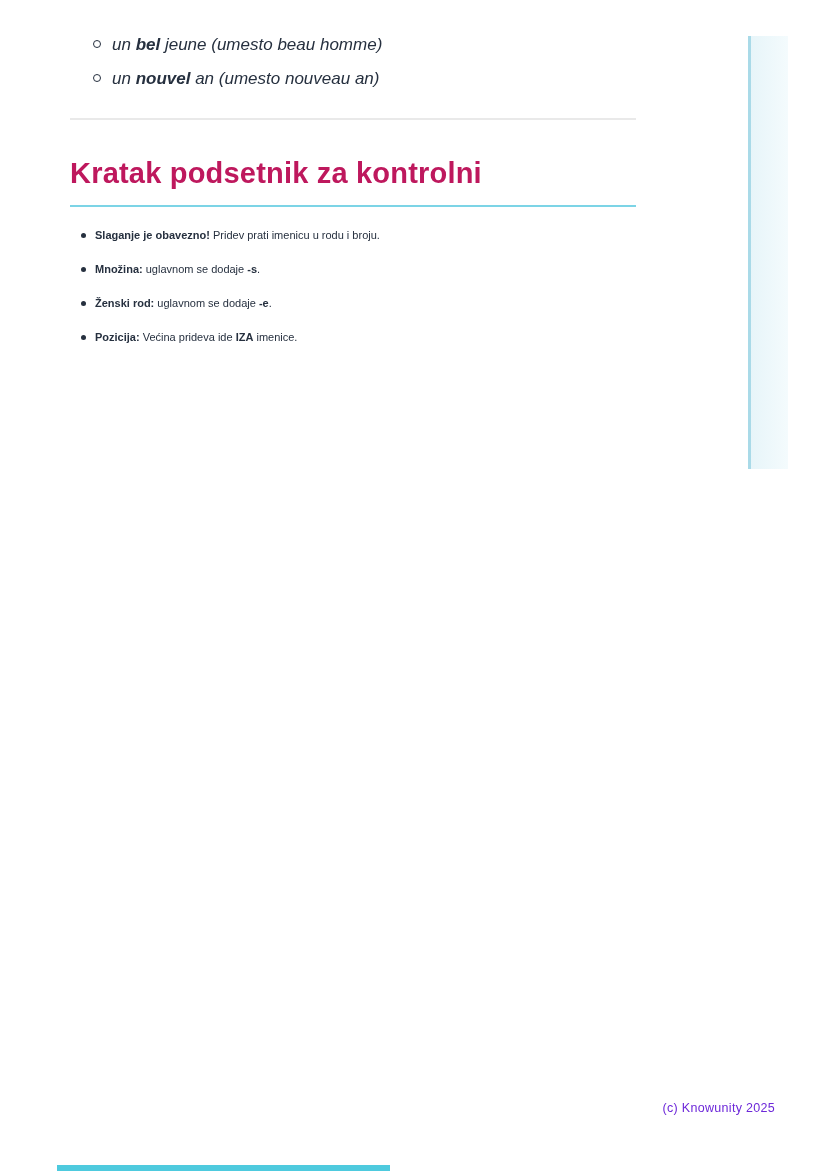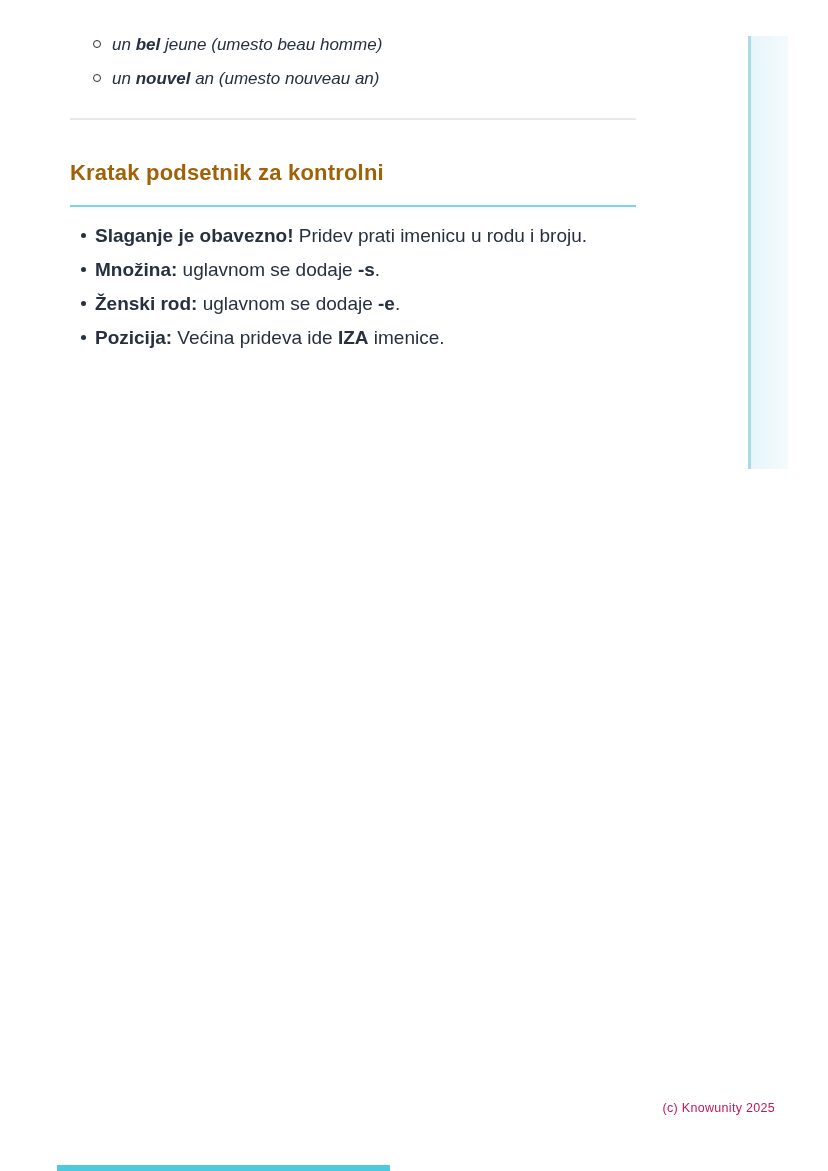--- a/index.html
+++ b/index.html
@@ -46,37 +46,37 @@
     border-radius: 50%;
   }
   .divider {
     border: none;
     border-top: 2px solid #e9e9e9;
     margin: 28px 0 0 0;
   }
   h1.section-title {
     margin: 36px 0 0 0;
     padding: 0 0 15px 0;
-    font-size: 22px;
+    font-size: 29px;
     line-height: 34px;
     font-weight: bold;
     letter-spacing: 0.2px;
-    color: #a16207;
+    color: #be185d;
     border-bottom: 2.5px solid #7cd4e6;
   }
   
   ul.main-list {
     list-style: none;
     margin: 16px 0 0 0;
     padding: 0;
   }
   ul.main-list li {
     position: relative;
     padding-left: 25px;
-    font-size: 19px;
+    font-size: 11px;
     line-height: 25px;
     margin-bottom: 9px;
   }
   ul.main-list li::before {
     content: "";
     position: absolute;
     left: 11px;
     top: 10px;
     width: 5px;
     height: 5px;
@@ -84,21 +84,21 @@
     background: #26303f;
   }
   span.b { font-weight: bold; text-align: right; }
   span.i { font-style: italic; }
   .footer-credit {
     position: absolute;
     top: 1101px;
     right: 53px;
     font-size: 12.5px;
     letter-spacing: 0.3px;
-    color: #be185d;
+    color: #6d28d9;
   }
   .side-strip {
     position: absolute;
     left: 748px;
     top: 36px;
     width: 37px;
     height: 433px;
     background: linear-gradient(to right, #e7f5f9, #f4fbfd);
     border-left: 3px solid #a9dae8;
   }

